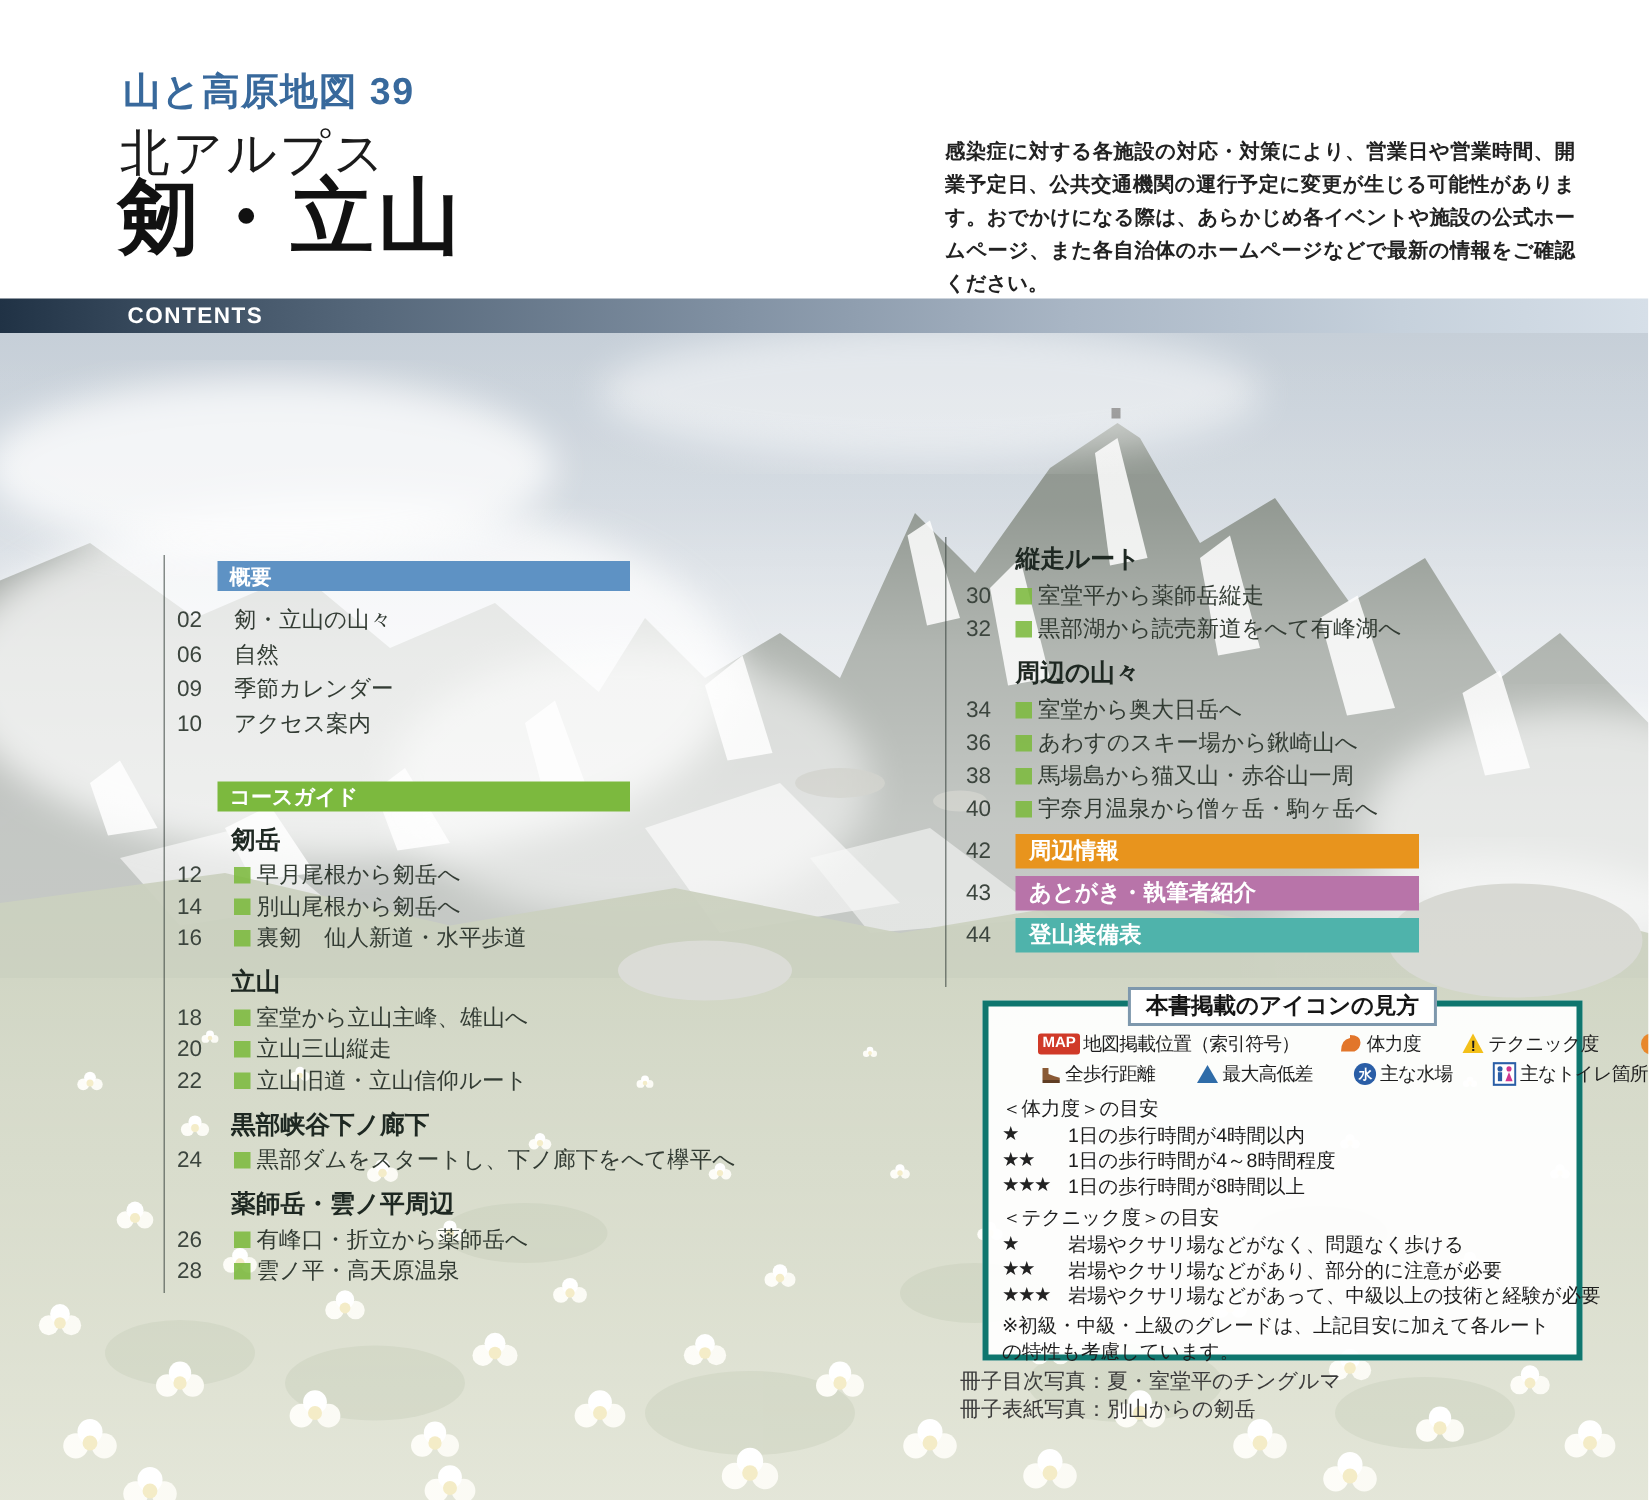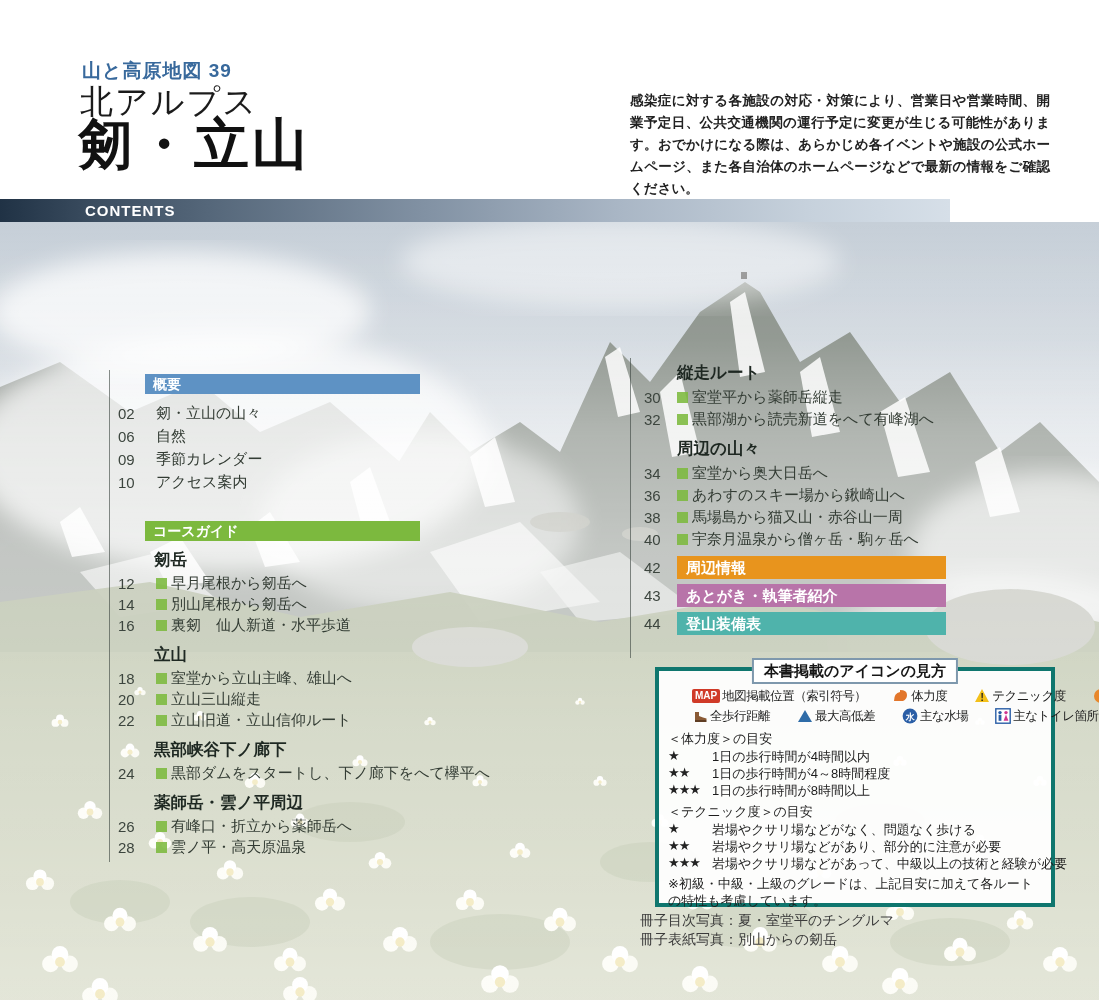--- a/index.html
+++ b/index.html
@@ -1,26 +1,26 @@
 <!DOCTYPE html>
 <html><head>
 <meta charset="utf-8">
 <style>
   html,body{margin:0;padding:0;background:#fff;}
   .page{position:relative;width:1099px;height:1000px;background:#fff;overflow:hidden;
         font-family:"Liberation Sans","DejaVu Sans",sans-serif;color:#222;}
 
   
-  .series{position:absolute;left:82px;top:58px;font-size:19px;font-weight:bold;color:#38699c;letter-spacing:1px;}
+  .series{position:absolute;left:82px;top:44px;font-size:25px;font-weight:bold;color:#38699c;letter-spacing:1px;}
   .region{position:absolute;left:80px;top:80px;font-size:33px;font-weight:normal;color:#1b1b1b;letter-spacing:2px;}
   .main-title{position:absolute;left:78px;top:108px;font-size:55px;font-weight:bold;color:#111;letter-spacing:3px;}
   .notice{position:absolute;left:630px;top:90px;width:420px;font-size:13.5px;line-height:1.63;color:#222;text-align:justify;font-weight:bold;}
 
   
-  .contents-bar{position:absolute;left:0;top:199px;width:950px;height:23px;
+  .contents-bar{position:absolute;left:0;top:199px;width:1099px;height:23px;
     background:linear-gradient(90deg,#203245 0%,#3b4d60 10%,#55677a 22%,#8292a4 45%,#a9b6c5 65%,#c6d1dc 85%,#d6dfe8 100%);}
   .contents-bar .cb-label{position:absolute;left:85px;top:3px;color:#fff;font-weight:bold;font-size:15px;letter-spacing:1px;}
 
   
   .scene{position:absolute;left:0;top:222px;width:1099px;height:778px;}
   .scene svg{display:block;}
 
   
   .trow{display:flex;align-items:center;height:23px;font-size:15px;color:#333c34;white-space:nowrap;}
   .trow .pnum{box-sizing:border-box;width:36px;padding-left:8px;flex:none;color:#3c453e;}

